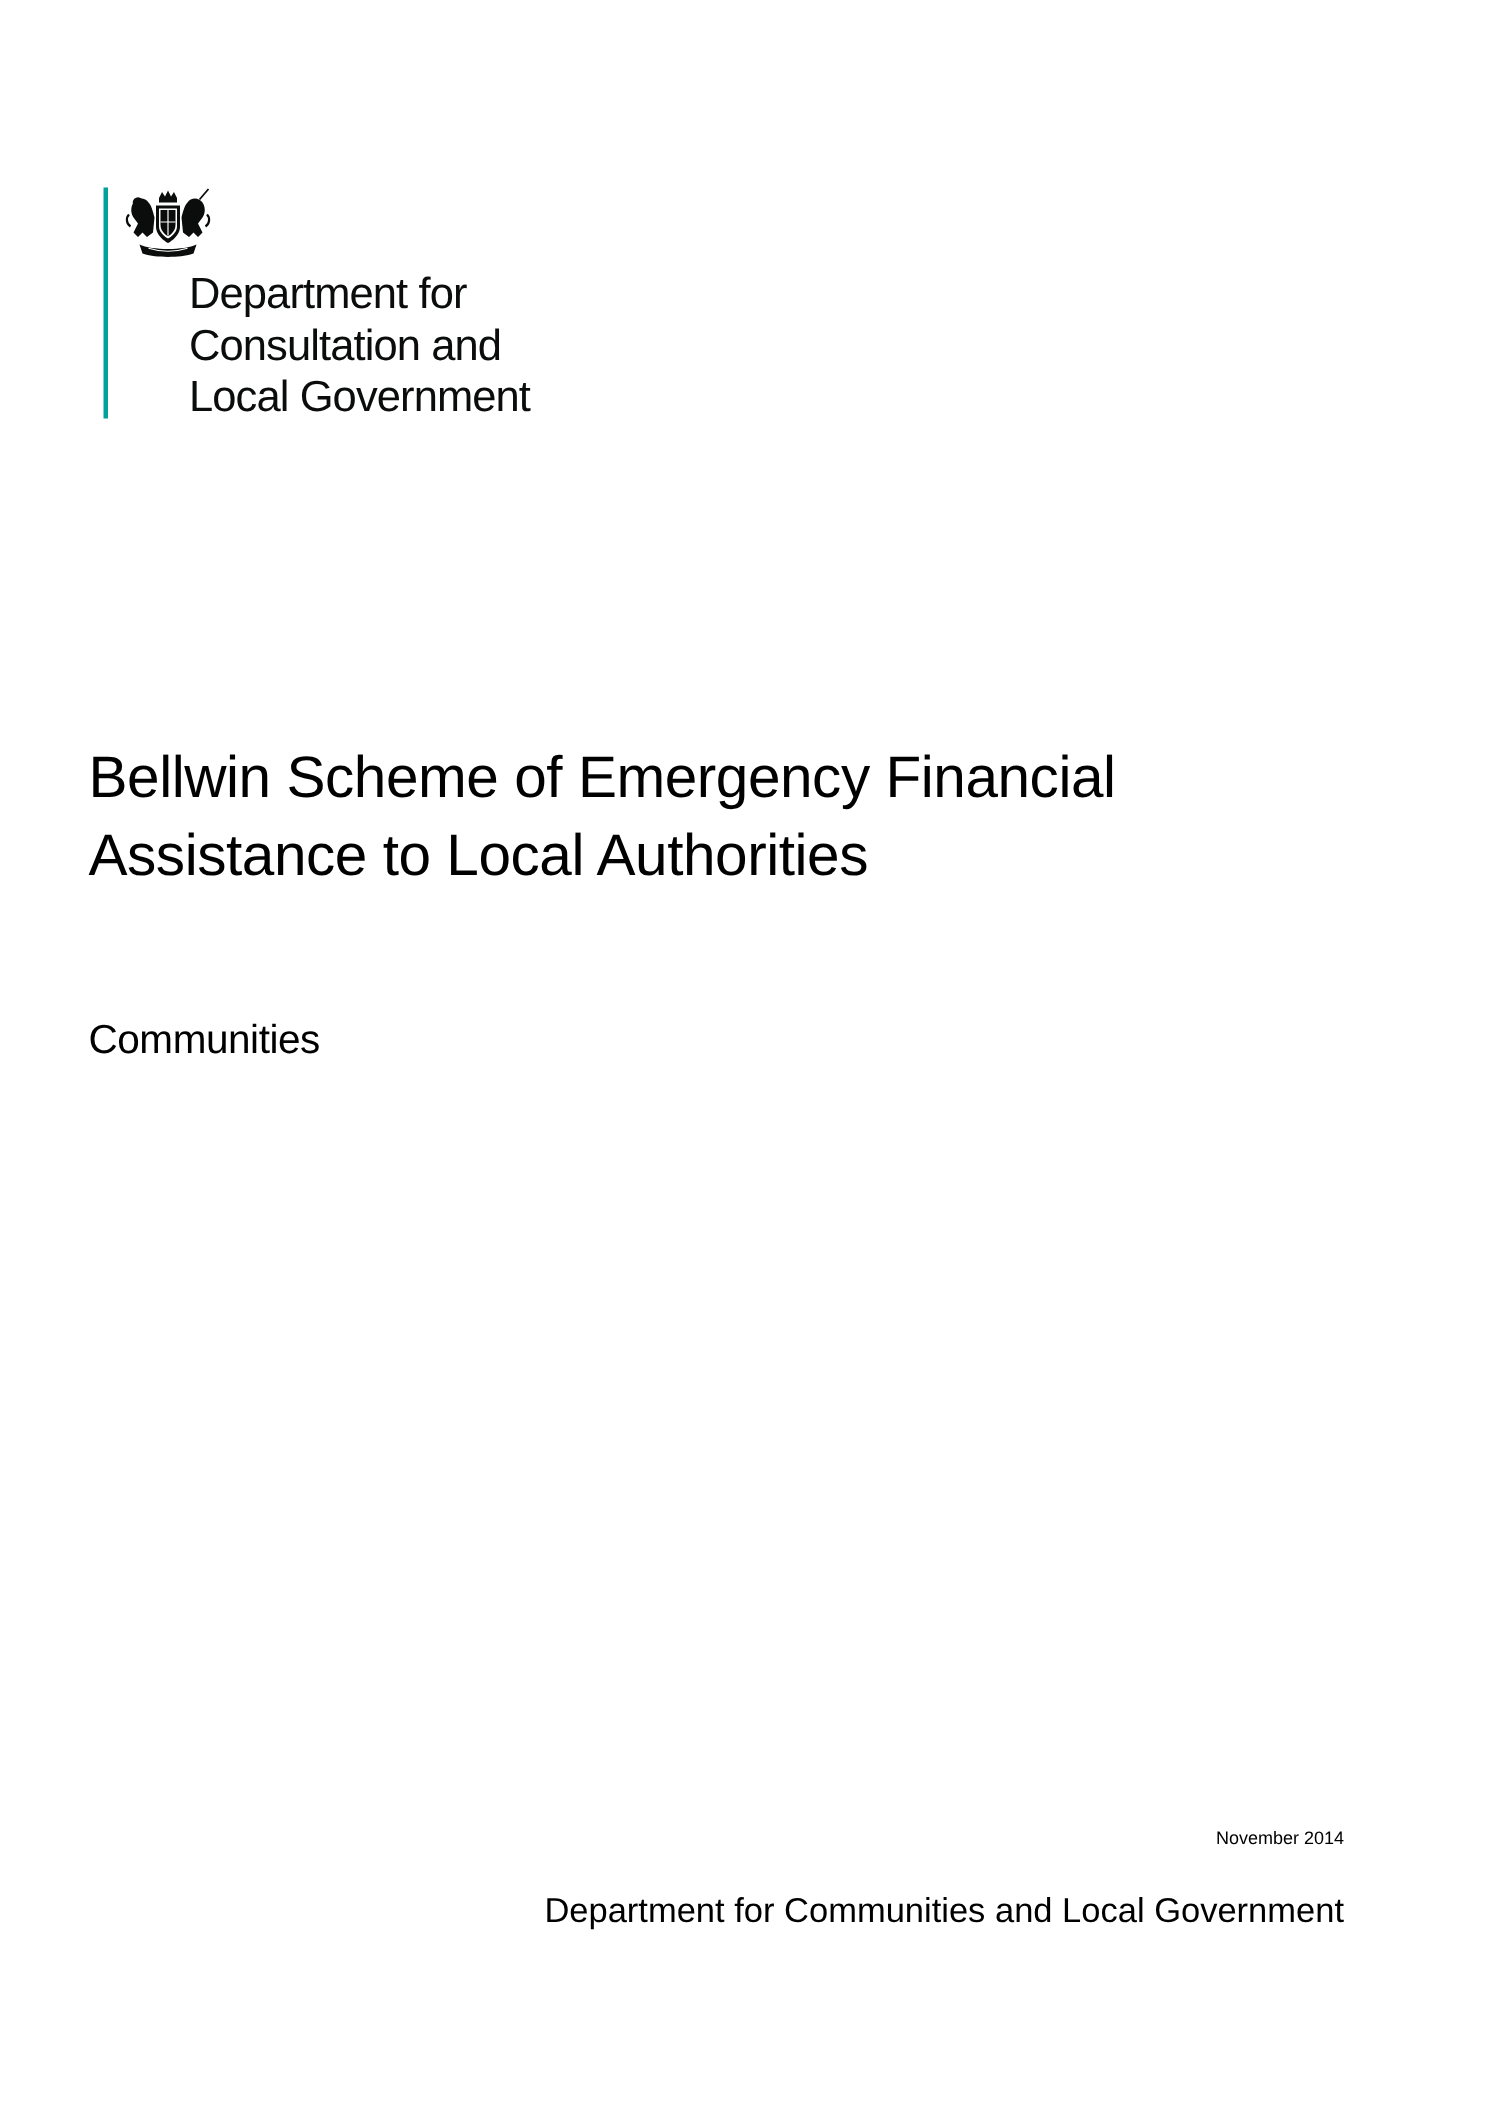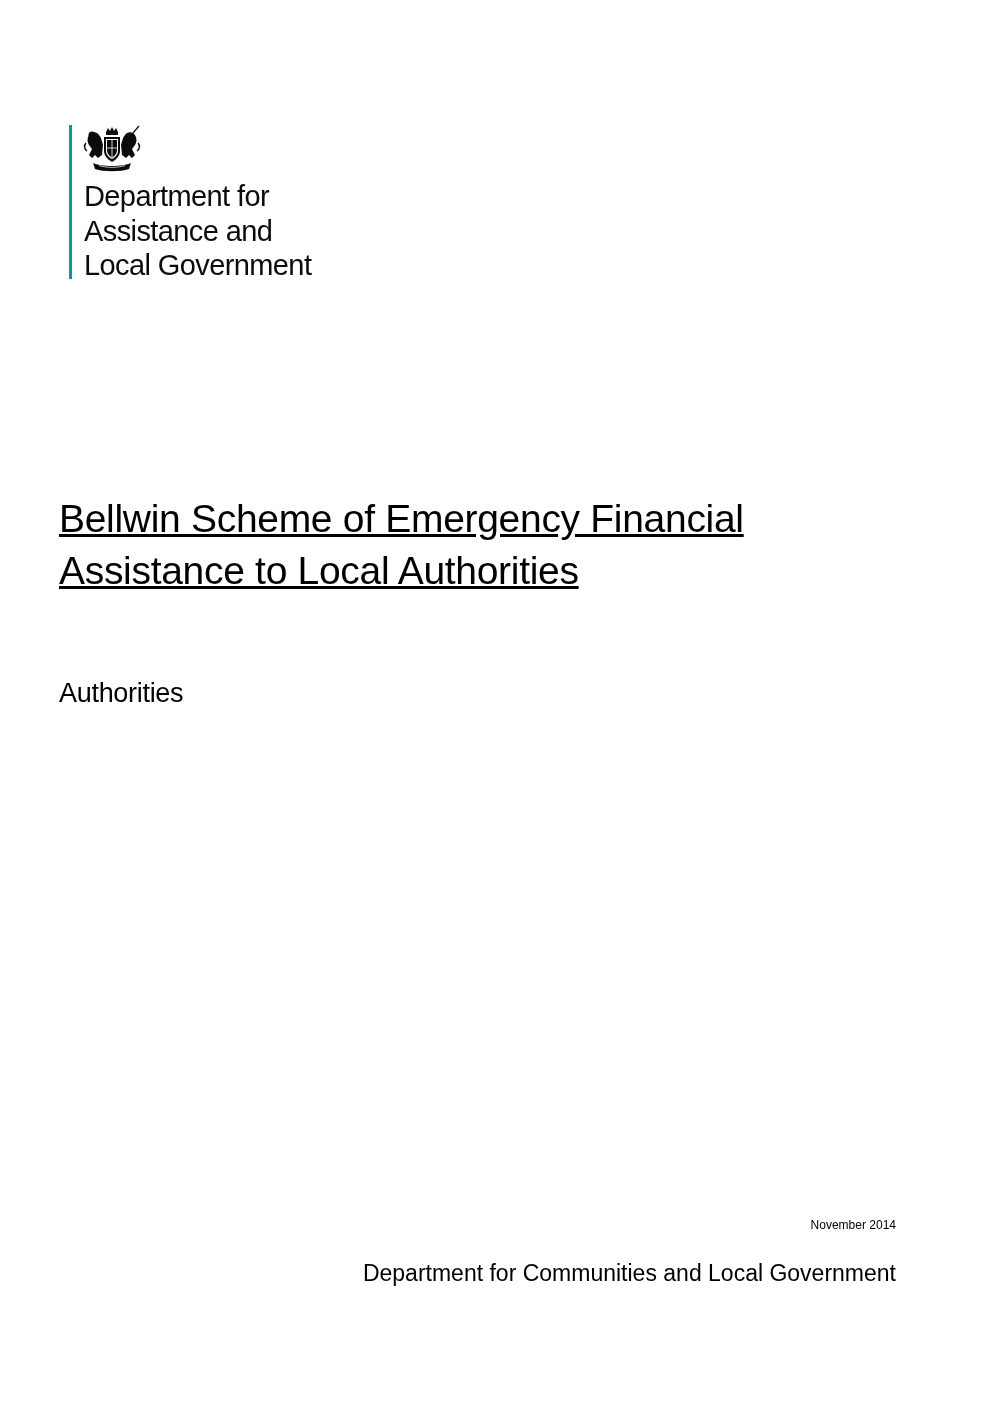--- a/index.html
+++ b/index.html
@@ -42,33 +42,33 @@
       left: 15px;
       top: 54px;
       font-size: 29px;
       line-height: 34.5px;
       letter-spacing: -0.6px;
       white-space: nowrap;
       color: #0b0c0c;
     }
     .dept-name span {
       display: block;
+      margin-left: 42px;
     }
     .title {
       position: absolute;
       left: 59px;
       top: 493px;
       font-size: 39px;
       line-height: 52px;
       letter-spacing: -0.3px;
       white-space: nowrap;
     }
     .title span {
       display: block;
-      text-decoration: underline;
     }
     .subtitle {
       position: absolute;
       left: 59px;
       top: 677px;
       font-size: 27px;
       line-height: 32px;
       letter-spacing: -0.3px;
     }
     .footer-date {
@@ -111,27 +111,27 @@
 
     <path d="M52 10 C49 6 44 7 42 10 C40 12 39 16 38 20 L39 30 L43 33 L46 30 L49 33 L52 30 L49 24 L52 20 C54 17 54 13 52 10 Z" fill="#0b0c0c"></path>
     <line x1="50" y1="8" x2="56" y2="1" stroke="#0b0c0c" stroke-width="1.2"></line>
     <path d="M54 26 C57 24 57 20 55 18" stroke="#0b0c0c" stroke-width="1.5" fill="none"></path>
 
     <path d="M10 38 C18 42 40 42 48 38 L46 44 C38 47 20 47 12 44 Z" fill="#0b0c0c"></path>
     <path d="M16 40.5 C24 43 34 43 42 40.5" stroke="#ffffff" stroke-width="0.7" fill="none"></path>
   </svg>
   <div class="dept-name">
     <span>Department for</span>
-    <span>Assistance and</span>
+    <span>Consultation and</span>
     <span>Local Government</span>
   </div>
 </div>
 
 <h1 class="title" style="margin:0;font-weight:normal;">
   <span>Bellwin Scheme of Emergency Financial</span>
   <span>Assistance to Local Authorities</span>
 </h1>
 
-<div class="subtitle">Authorities</div>
+<div class="subtitle">Communities</div>
 
 <div class="footer-date">November 2014</div>
 
 <div class="footer-dept">Department for Communities and Local Government</div>
 
 </body></html>

